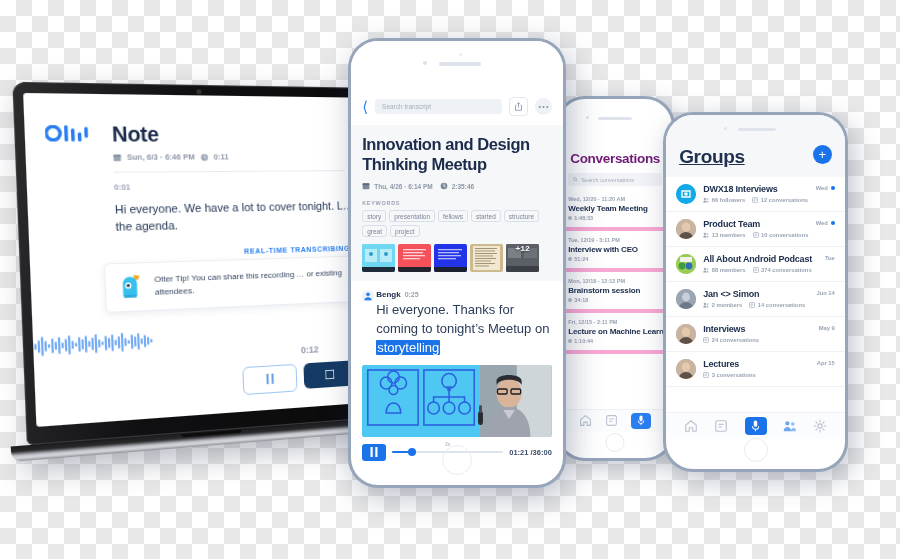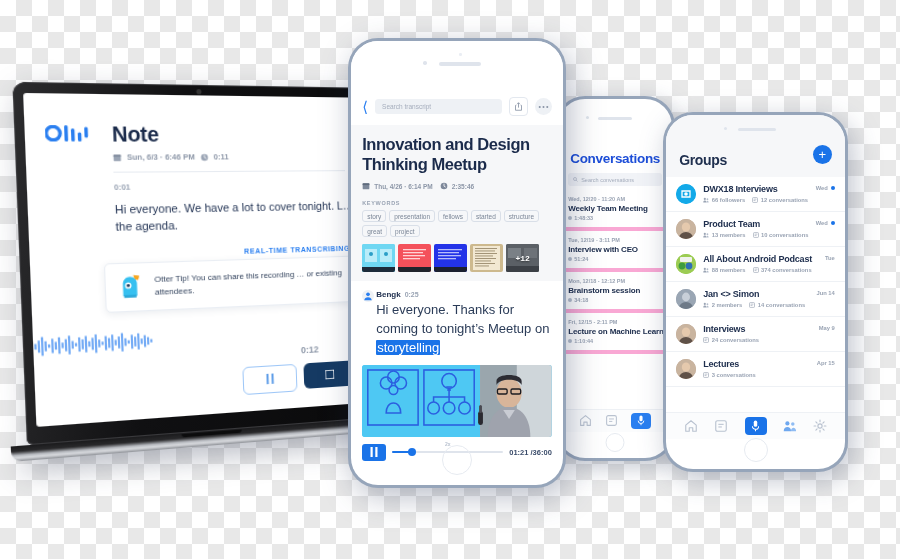--- a/index.html
+++ b/index.html
@@ -83,21 +83,21 @@
   .phone-inner{width:100%;height:100%;background:#fff;border-radius:27px;overflow:hidden;position:relative;}
   .notch-dot{position:absolute;border-radius:50%;background:#dfe4ec;}
   .notch-bar{position:absolute;border-radius:3px;background:#dfe4ec;}
   .home-ring{position:absolute;border-radius:50%;border:1px solid #e6eaf0;}
 
   
   #phone-mid{left:555px;top:96px;width:120px;height:365px;
     filter:drop-shadow(4px 6px 11px rgba(25,40,75,.26));}
   #phone-mid .phone-inner{border-radius:27px;}
   .cv-head{padding:52px 0 0 12px;}
-  .cv-title{font-size:13.5px;font-weight:700;color:#1d4ed8;letter-spacing:-.3px;}
+  .cv-title{font-size:13.5px;font-weight:700;color:#701a75;letter-spacing:-.3px;}
   .cv-search{margin:7px 10px 0 10px;height:13px;background:#f1f3f7;border-radius:3px;
     display:flex;align-items:center;gap:3px;padding:0 5px;}
   .cv-search span{font-size:5.5px;color:#a6aebd;}
   .cv-list{margin-top:4px;}
   .cv-item{padding:6px 10px 6px 10px;border-bottom:4px solid #f9a8d4;}
   .cv-date{font-size:5.5px;color:#9aa4b4;font-weight:600;}
   .cv-name{font-size:8px;font-weight:700;color:#20304f;margin-top:2px;letter-spacing:-.15px;white-space:nowrap;}
   .cv-dur{font-size:5.5px;color:#9aa4b4;font-weight:600;margin-top:2px;display:flex;align-items:center;gap:2px;}
   .dotc{width:4px;height:4px;border-radius:50%;background:#b4bdcb;display:inline-block;}
   .cv-tabs{position:absolute;left:0;right:0;bottom:26px;height:22px;background:#fbfcfd;
@@ -119,21 +119,21 @@
   .icobtn.round{border-radius:50%;background:#eef1f5;border:none;}
   .sheet{background:#f6f7f9;padding:10px 11px 9px;}
   .tr-title{font-size:16.5px;font-weight:700;color:#1b2b4b;line-height:1.18;letter-spacing:-.45px;margin:0;}
   .tr-meta{display:flex;align-items:center;gap:4px;margin-top:8px;font-size:6.5px;color:#8d97a8;font-weight:600;}
   .kw-lbl{font-size:5.5px;font-weight:800;letter-spacing:.7px;color:#99a3b3;margin:10px 0 4px;}
   .chips{display:flex;flex-wrap:wrap;gap:3px;}
   .chip{font-size:6.5px;color:#7b8697;border:1px solid #d9dfe8;border-radius:3px;padding:1.5px 4px;
         background:#f6f7f9;font-weight:500;}
   .thumbs{display:flex;gap:3px;margin-top:7px;}
   .th{width:33px;height:28px;border-radius:2px;overflow:hidden;position:relative;flex:0 0 33px;}
-  .th-more{display:flex;align-items:center;justify-content:center;color:#fff;font-size:8px;font-weight:800;
+  .th-more{display:flex;justify-content:center;color:#fff;font-size:8px;font-weight:800;
            text-shadow:0 1px 2px rgba(0,0,0,.5);font-family:Liberation Mono, monospace;}
   .speaker{display:flex;gap:2px;padding:9px 11px 0 11px;background:#fff;}
   .spk-av{width:12px;height:12px;border-radius:50%;background:#eef1f5;flex:0 0 12px;
           display:flex;align-items:center;justify-content:center;}
   .spk-name{font-size:8px;font-weight:700;color:#20304f;}
   .spk-time{font-size:7px;color:#9aa4b4;font-weight:600;margin-left:4px;}
   .spk-text{font-size:13px;line-height:1.45;color:#2b3c58;margin-top:2px;font-weight:500;}
   .hl{background:#1a73e8;color:#fff;padding:0 1px;border-radius:1px;}
   .video{margin:7px 11px 0 11px;height:72px;border-radius:3px;overflow:hidden;position:relative;
          background:linear-gradient(90deg,#4bc8f5 0%,#3fc3f4 62%,#9aa7ad 62%,#d9dde0 100%);}
@@ -146,21 +146,21 @@
   .pl-knob{position:absolute;left:14%;width:8px;height:8px;border-radius:50%;background:#1a73e8;}
   .pl-speed{position:absolute;left:50%;top:-4px;transform:translateX(-50%);font-size:5px;color:#b9c2d0;font-weight:700;}
   .pl-time{font-size:7.5px;color:#3c4d6b;font-weight:700;white-space:nowrap;}
 
   
   #phone-right{left:663px;top:112px;width:185px;height:360px;
     filter:drop-shadow(5px 8px 14px rgba(25,40,75,.28));}
   #phone-right .phone-inner{border-radius:27px;}
   .gp-head{background:#f6f7f9;padding:30px 13px 9px;display:flex;align-items:flex-end;
            justify-content:space-between;}
-  .gp-title{font-size:14px;font-weight:700;color:#20304f;letter-spacing:-.35px;}
+  .gp-title{font-size:19px;font-weight:700;color:#20304f;letter-spacing:-.35px;text-decoration:underline;}
   .fab{width:19px;height:19px;border-radius:50%;background:#1a73e8;display:flex;align-items:center;
        justify-content:center;color:#fff;font-size:13px;line-height:1;font-weight:300;margin-bottom:4px;}
   .gp-item{display:flex;gap:7px;align-items:flex-start;padding:7px 10px;border-bottom:1px solid #eef1f5;}
   .gp-av{width:20px;height:20px;border-radius:50%;flex:0 0 20px;overflow:hidden;position:relative;}
   .gp-mid{flex:1;min-width:0;}
   .gp-name{font-size:9px;font-weight:700;color:#20304f;letter-spacing:-.2px;white-space:nowrap;
            overflow:hidden;text-overflow:ellipsis;}
   .gp-sub{display:flex;gap:7px;margin-top:2.5px;font-size:5.8px;color:#9aa4b4;font-weight:600;}
   .gp-sub span{display:flex;align-items:center;gap:2.5px;white-space:nowrap;}
   .gp-right{display:flex;align-items:center;gap:3px;flex:0 0 auto;padding-top:1px;}

